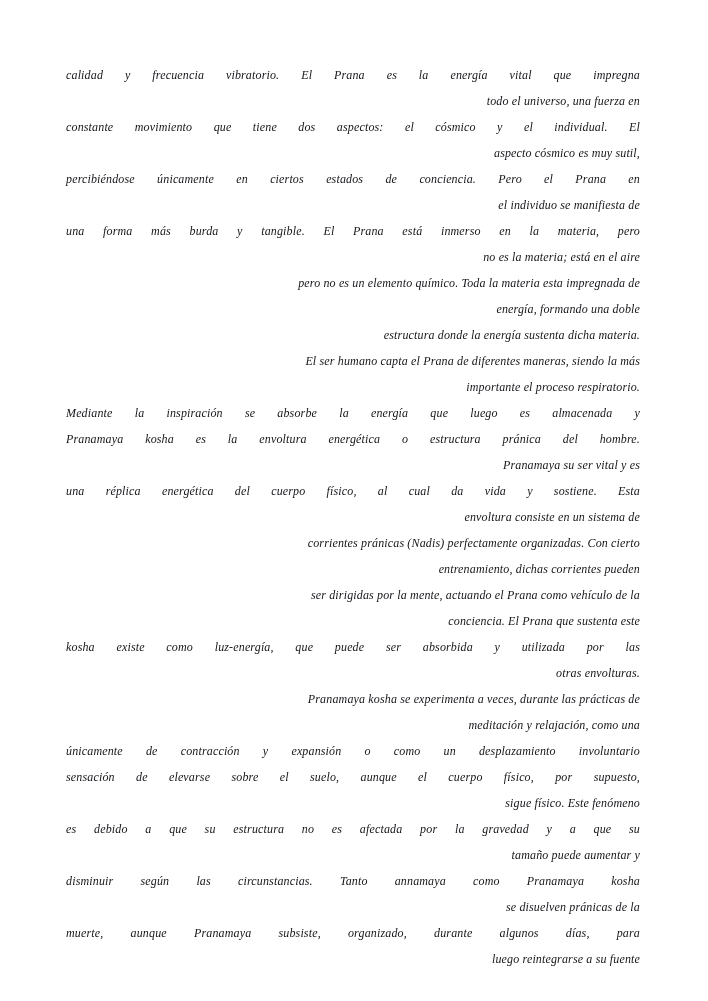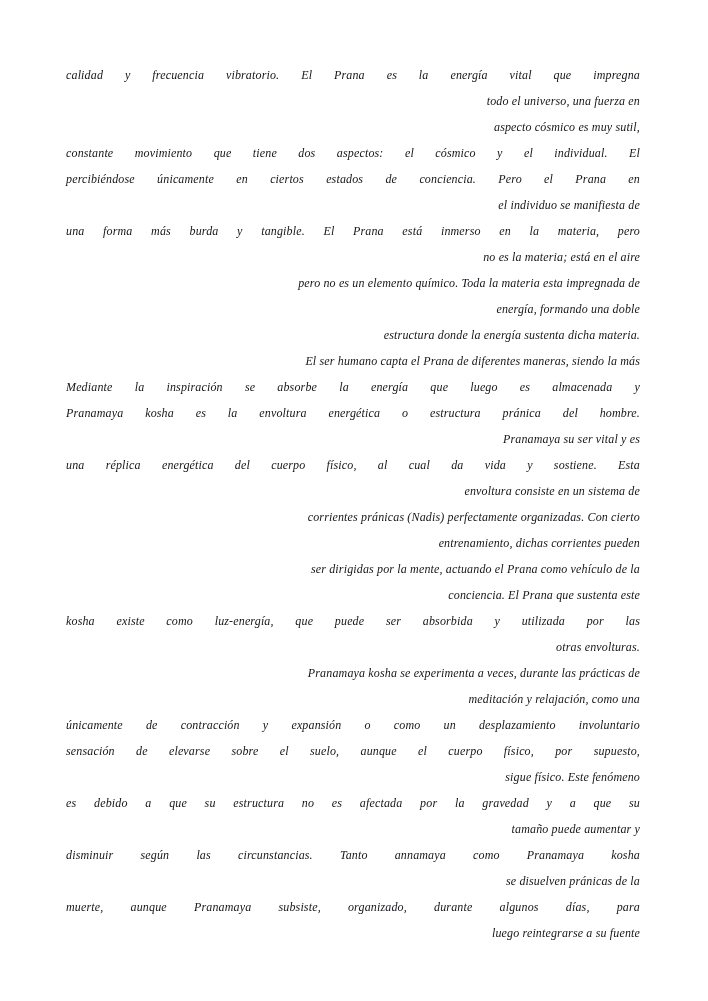--- a/index.html
+++ b/index.html
@@ -48,30 +48,31 @@
     text-align: right;
   }
 </style>
 </head>
 <body>
 
 <div class="page">
   <div class="text-block">
       <div class="line just">calidad y frecuencia vibratorio. El Prana es la energía vital que impregna</div>
       <div class="line tail">todo el universo, una fuerza en</div>
+      <div class="line just">constante movimiento que tiene dos aspectos: el cósmico y el individual. El</div>
       <div class="line tail">aspecto cósmico es muy sutil,</div>
-      <div class="line just">constante movimiento que tiene dos aspectos: el cósmico y el individual. El</div>
       <div class="line just">percibiéndose únicamente en ciertos estados de conciencia. Pero el Prana en</div>
       <div class="line tail">el individuo se manifiesta de</div>
       <div class="line just">una forma más burda y tangible. El Prana está inmerso en la materia, pero</div>
       <div class="line tail">no es la materia; está en el aire</div>
       <div class="line tail">pero no es un elemento químico. Toda la materia esta impregnada de</div>
       <div class="line tail">energía, formando una doble</div>
       <div class="line tail">estructura donde la energía sustenta dicha materia.</div>
       <div class="line tail">El ser humano capta el Prana de diferentes maneras, siendo la más</div>
+      <div class="line tail">importante el proceso respiratorio.</div>
       <div class="line just">Mediante la inspiración se absorbe la energía que luego es almacenada y</div>
       <div class="line just">Pranamaya kosha es la envoltura energética o estructura pránica del hombre.</div>
       <div class="line tail">Pranamaya su ser vital y es</div>
       <div class="line just">una réplica energética del cuerpo físico, al cual da vida y sostiene. Esta</div>
       <div class="line tail">envoltura consiste en un sistema de</div>
       <div class="line tail">corrientes pránicas (Nadis) perfectamente organizadas. Con cierto</div>
       <div class="line tail">entrenamiento, dichas corrientes pueden</div>
       <div class="line tail">ser dirigidas por la mente, actuando el Prana como vehículo de la</div>
       <div class="line tail">conciencia. El Prana que sustenta este</div>
       <div class="line just">kosha existe como luz-energía, que puede ser absorbida y utilizada por las</div>

